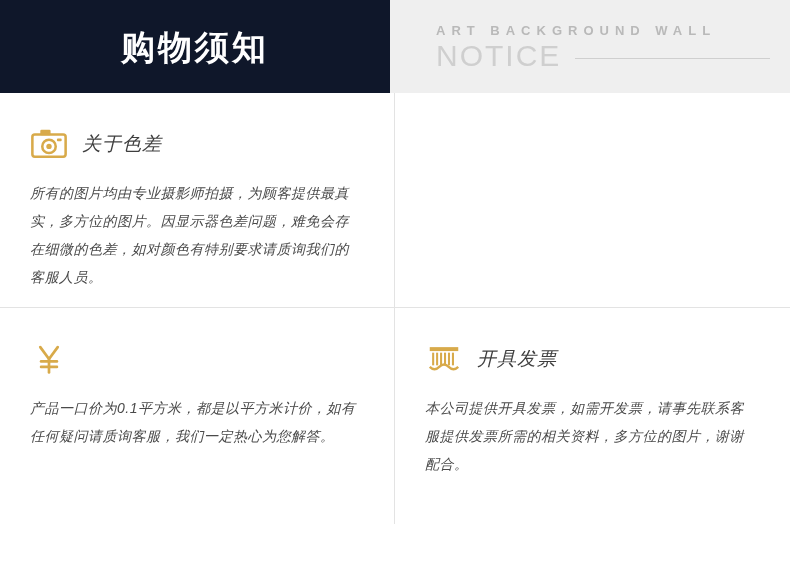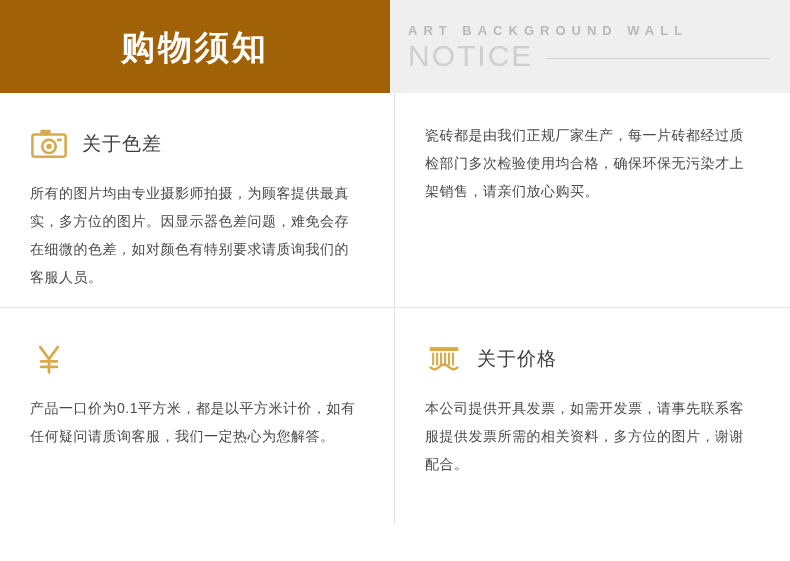--- a/index.html
+++ b/index.html
@@ -27,41 +27,41 @@
     position: relative;
     width: 790px;
     height: 93px;
     background: #efefef;
     display: flex;
     align-items: stretch;
   }
   .header-left {
     width: 390px;
     height: 93px;
-    background: #a16207;
+    background: #0f172a;
     display: flex;
     align-items: center;
     justify-content: center;
     box-sizing: border-box;
   }
   .header-left .title-cn {
     color: #ffffff;
     font-size: 34px;
     font-weight: bold;
     letter-spacing: 3px;
     line-height: 1;
   }
   .header-right {
     flex: 1;
     position: relative;
     background: #efefef;
     display: flex;
     flex-direction: column;
     justify-content: center;
-    padding-left: 18px;
+    padding-left: 46px;
     box-sizing: border-box;
   }
   .header-right .eng-top {
     color: #b9b9b9;
     font-size: 13px;
     letter-spacing: 6px;
     font-weight: bold;
     margin-bottom: 3px;
   }
   .notice-row {
@@ -83,20 +83,21 @@
     margin-right: 20px;
     margin-top: 6px;
   }
 
   
   .grid {
     position: relative;
     width: 749px;
     height: 468px;
     box-sizing: border-box;
+    font-style: italic;
   }
   .row {
     display: flex;
     width: 790px;
   }
   .row-1 { height: 215px; }
   .row-2 { height: 216px; }
 
   .cell {
     width: 395px;
@@ -166,23 +167,20 @@
             <rect x="34" y="17" width="6" height="3.4" rx="1.2" fill="#d8aa4a"></rect>
           </svg>
           <div class="cell-title">关于色差</div>
         </div>
         <div class="cell-body">
           <p>所有的图片均由专业摄影师拍摄，为顾客提供最真实，多方位的图片。因显示器色差问题，难免会存在细微的色差，如对颜色有特别要求请质询我们的客服人员。</p>
         </div>
       </div>
 
       <div class="cell">
-        <div class="cell-body">
-          <p>瓷砖都是由我们正规厂家生产，每一片砖都经过质检部门多次检验使用均合格，确保环保无污染才上架销售，请亲们放心购买。</p>
-        </div>
       </div>
 
     </div>
 
     <div class="row row-2">
 
       <div class="cell left">
         <div class="cell-head">
           <svg class="cell-icon" viewBox="0 0 48 48">
             <path d="M13 9 L24 24 L35 9" fill="none" stroke="#d8aa4a" stroke-width="3.4" stroke-linecap="round"></path>
@@ -201,21 +199,21 @@
           <svg class="cell-icon" viewBox="0 0 48 48">
             <rect x="6" y="9" width="36" height="5" fill="#d8aa4a"></rect>
             <rect x="9" y="16" width="2.6" height="16" fill="#d8aa4a"></rect>
             <rect x="14" y="16" width="2.6" height="16" fill="#d8aa4a"></rect>
             <rect x="19" y="16" width="2.6" height="16" fill="#d8aa4a"></rect>
             <rect x="24" y="16" width="2.6" height="16" fill="#d8aa4a"></rect>
             <rect x="29" y="16" width="2.6" height="16" fill="#d8aa4a"></rect>
             <rect x="34" y="16" width="2.6" height="16" fill="#d8aa4a"></rect>
             <path d="M6 34 Q12 40 18 34 Q24 28 30 34 Q36 40 42 34" fill="none" stroke="#d8aa4a" stroke-width="3"></path>
           </svg>
-          <div class="cell-title">关于价格</div>
+          <div class="cell-title">开具发票</div>
         </div>
         <div class="cell-body">
           <p>本公司提供开具发票，如需开发票，请事先联系客服提供发票所需的相关资料，多方位的图片，谢谢配合。</p>
         </div>
       </div>
 
     </div>
 
   </div>
 </div>

